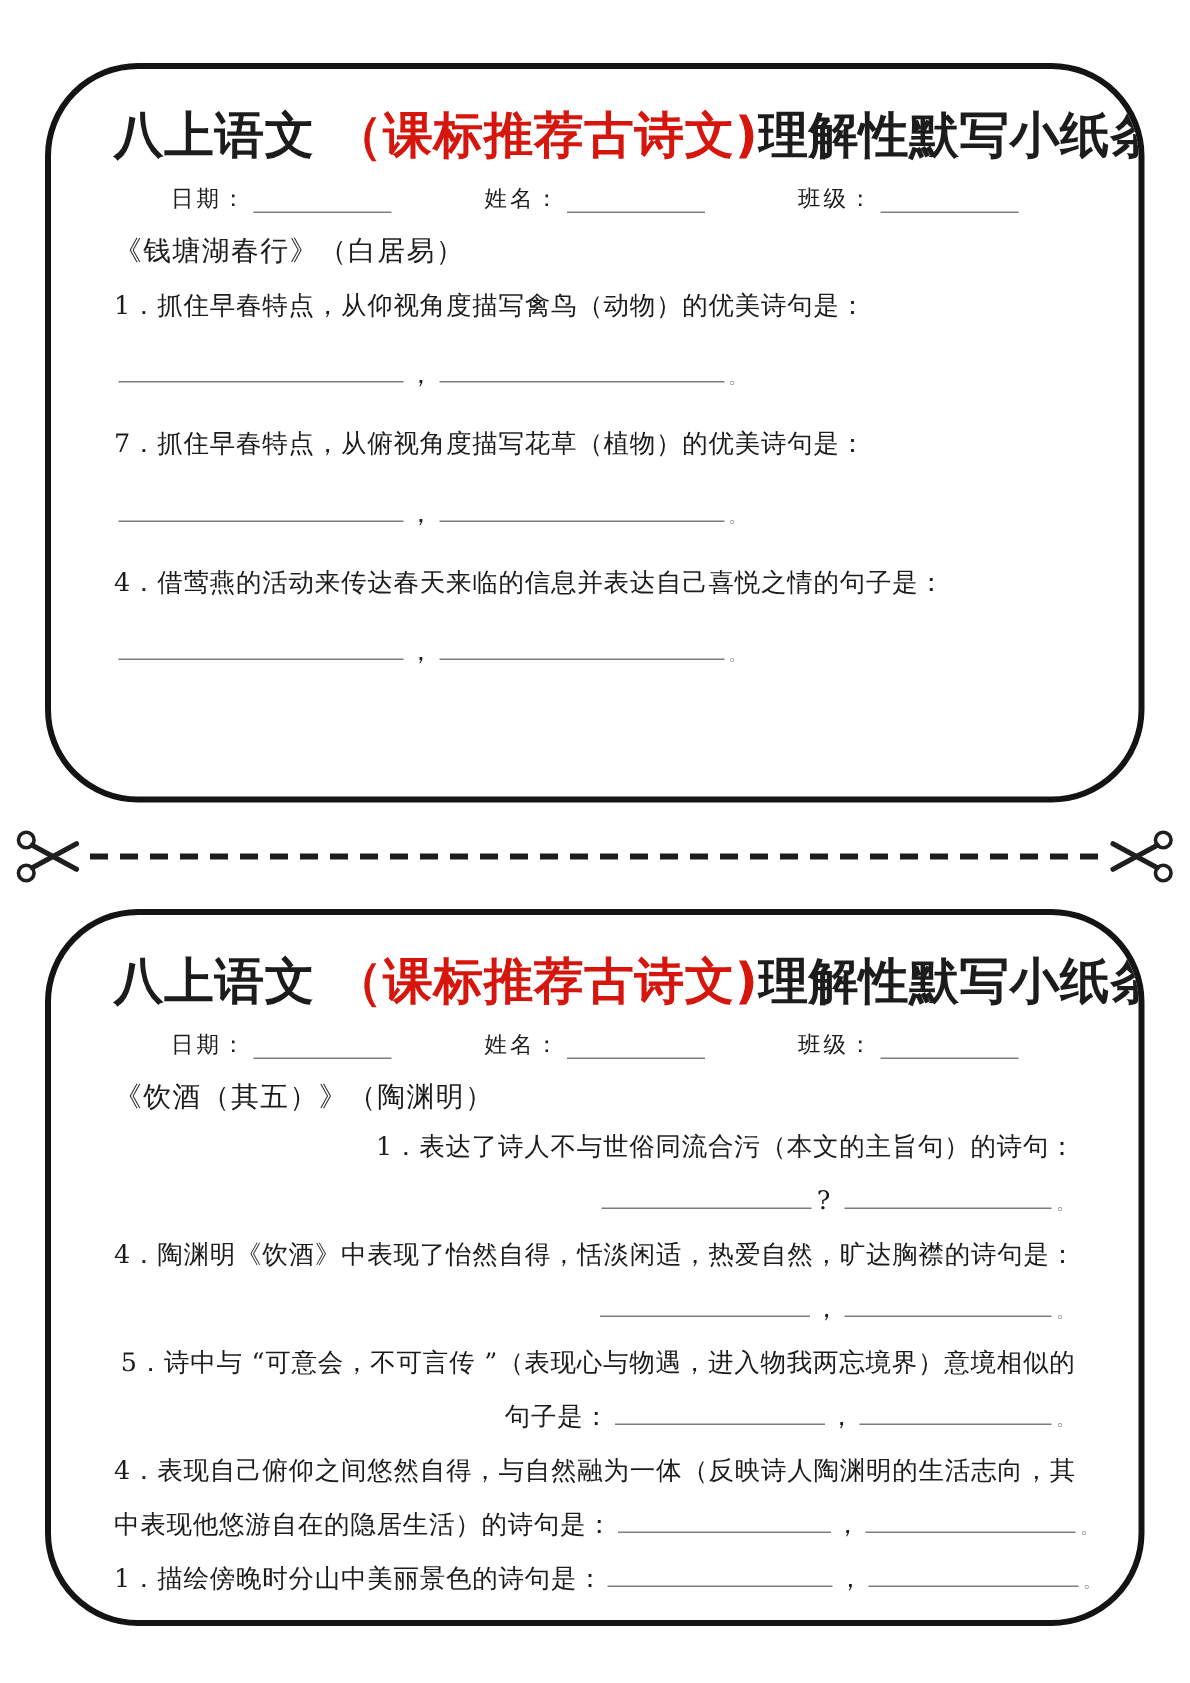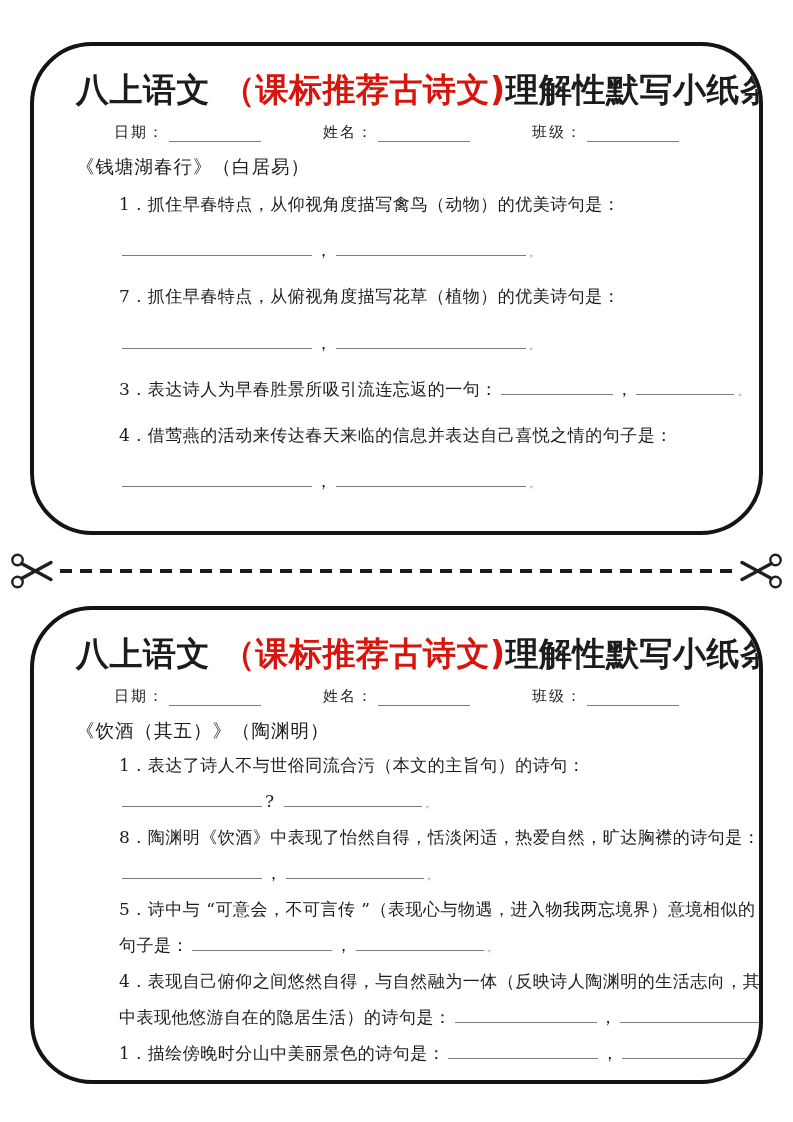--- a/index.html
+++ b/index.html
@@ -51,24 +51,23 @@
   .poem-title {
     font-size:18.5px;
     font-weight:normal;
     margin:10px 0 2px 0;
     letter-spacing:1px;
   }
   .qline {
     font-size:17px;
     letter-spacing:0.5px;
     white-space:nowrap;
-    margin-left:43px;
   }
   .c1 .qline { line-height:2.72; }
-  .c2 .qline { line-height:2.12; }
+  .c2 .qline { line-height:2.12;text-align:right; }
   .c2 .poem-title { margin-bottom:4px; }
   .blank {
     display:inline-block;
     height:0.95em;
     border-bottom:1.7px solid var(--blankline,#7d7d7d);
     margin:0 3px;
     vertical-align:baseline;
   }
   .sep { color:#8f8f8f; font-size:12.5px; }
   .divider {
@@ -111,23 +110,20 @@
     <div class="questions">
         <div class="question">
           <div class="qline"><span>1．抓住早春特点，从仰视角度描写禽鸟（动物）的优美诗句是：</span></div>
           <div class="qline"><span class="blank" style="width: 190px;"></span><span>，</span><span class="blank" style="width: 190px;"></span><span class="sep">。</span></div>
         </div>
         <div class="question">
           <div class="qline"><span>7．抓住早春特点，从俯视角度描写花草（植物）的优美诗句是：</span></div>
           <div class="qline"><span class="blank" style="width: 190px;"></span><span>，</span><span class="blank" style="width: 190px;"></span><span class="sep">。</span></div>
         </div>
         <div class="question">
-          <div class="qline"><span>3．表达诗人为早春胜景所吸引流连忘返的一句：</span><span class="blank" style="width: 112px;"></span><span>，</span><span class="blank" style="width: 98px;"></span><span class="sep">。</span></div>
-        </div>
-        <div class="question">
           <div class="qline"><span>4．借莺燕的活动来传达春天来临的信息并表达自己喜悦之情的句子是：</span></div>
           <div class="qline"><span class="blank" style="width: 190px;"></span><span>，</span><span class="blank" style="width: 190px;"></span><span class="sep">。</span></div>
         </div>
       </div>
   </section>
 
   <div class="divider">
     <svg class="scissors" viewBox="0 0 46 40">
       <g fill="none" stroke="#1f1f1f" stroke-width="2.4">
         <circle cx="7.5" cy="9" r="5.2" fill="#ffffff"></circle>
@@ -163,21 +159,21 @@
           <span class="meta-blank"></span>
         </span>
     </div>
     <h2 class="poem-title">《饮酒（其五）》（陶渊明）</h2>
     <div class="questions">
         <div class="question">
           <div class="qline"><span>1．表达了诗人不与世俗同流合污（本文的主旨句）的诗句：</span></div>
           <div class="qline"><span class="blank" style="width: 140px;"></span><span>? </span><span class="blank" style="width: 138px;"></span><span class="sep">。</span></div>
         </div>
         <div class="question">
-          <div class="qline"><span>8．陶渊明《饮酒》中表现了怡然自得，恬淡闲适，热爱自然，旷达胸襟的诗句是：</span></div>
+          <div class="qline"><span>4．陶渊明《饮酒》中表现了怡然自得，恬淡闲适，热爱自然，旷达胸襟的诗句是：</span></div>
           <div class="qline"><span class="blank" style="width: 140px;"></span><span>，</span><span class="blank" style="width: 138px;"></span><span class="sep">。</span></div>
         </div>
         <div class="question">
           <div class="qline"><span>5．诗中与 “可意会，不可言传 ”（表现心与物遇，进入物我两忘境界）意境相似的</span></div>
           <div class="qline"><span>句子是：</span><span class="blank" style="width: 140px;"></span><span>，</span><span class="blank" style="width: 128px;"></span><span class="sep">。</span></div>
         </div>
         <div class="question">
           <div class="qline"><span>4．表现自己俯仰之间悠然自得，与自然融为一体（反映诗人陶渊明的生活志向，其</span></div>
           <div class="qline"><span>中表现他悠游自在的隐居生活）的诗句是：</span><span class="blank" style="width: 142px;"></span><span>，</span><span class="blank" style="width: 140px;"></span><span class="sep">。</span></div>
         </div>

